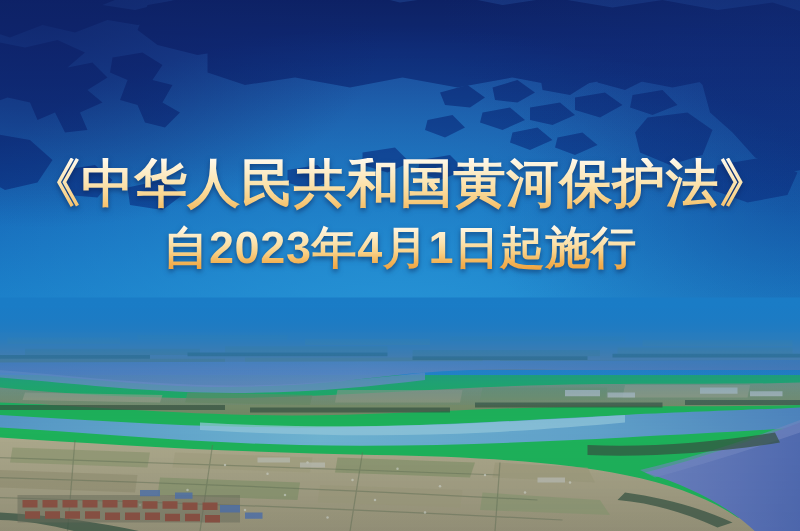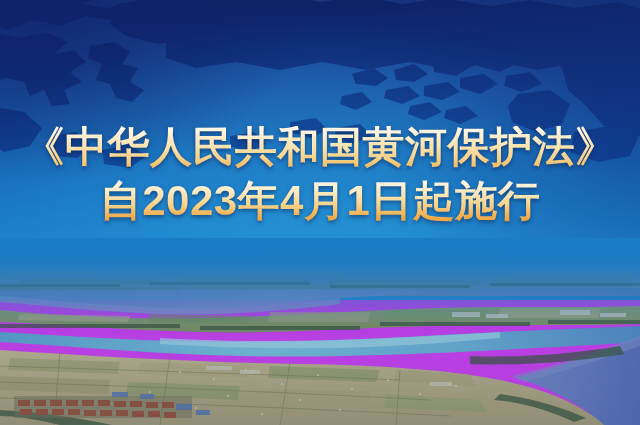--- a/index.html
+++ b/index.html
@@ -6,21 +6,21 @@
     margin: 0;
     padding: 0;
     background: #000;
   }
   #stage {
     position: relative;
     width: 640px;
     height: 425px;
     overflow: hidden;
     font-family: "Liberation Sans", "DejaVu Sans", sans-serif;
-    background: #d946ef;
+    background: #22c55e;
   }
 
   
   .bg-blue {
     position: absolute;
     left: 0; top: 0;
     width: 640px; height: 300px;
     background:
       radial-gradient(120% 160% at 50% 95%, rgba(40,150,215,0.95) 0%, rgba(32,120,195,0.0) 55%),
       linear-gradient(180deg,
@@ -109,21 +109,21 @@
         #f8cf84 62%,
         #f3b457 82%,
         #efa23e 100%);
     -webkit-background-clip: text;
     background-clip: text;
     color: transparent;
     -webkit-text-fill-color: transparent;
     filter: drop-shadow(0px 2px 2px rgba(8,30,80,0.55));
   }
   .hl-line.l1 { font-size: 42px; padding-bottom: 12px; }
-  .hl-line.l2 { font-size: 42px; }
+  .hl-line.l2 { font-size: 36px; }
 </style>
 </head>
 <body>
 
 <div id="stage">
 
   <div class="bg-blue"></div>
 
   <div class="worldmap">
     <svg viewBox="0 0 672 215" preserveAspectRatio="none">

